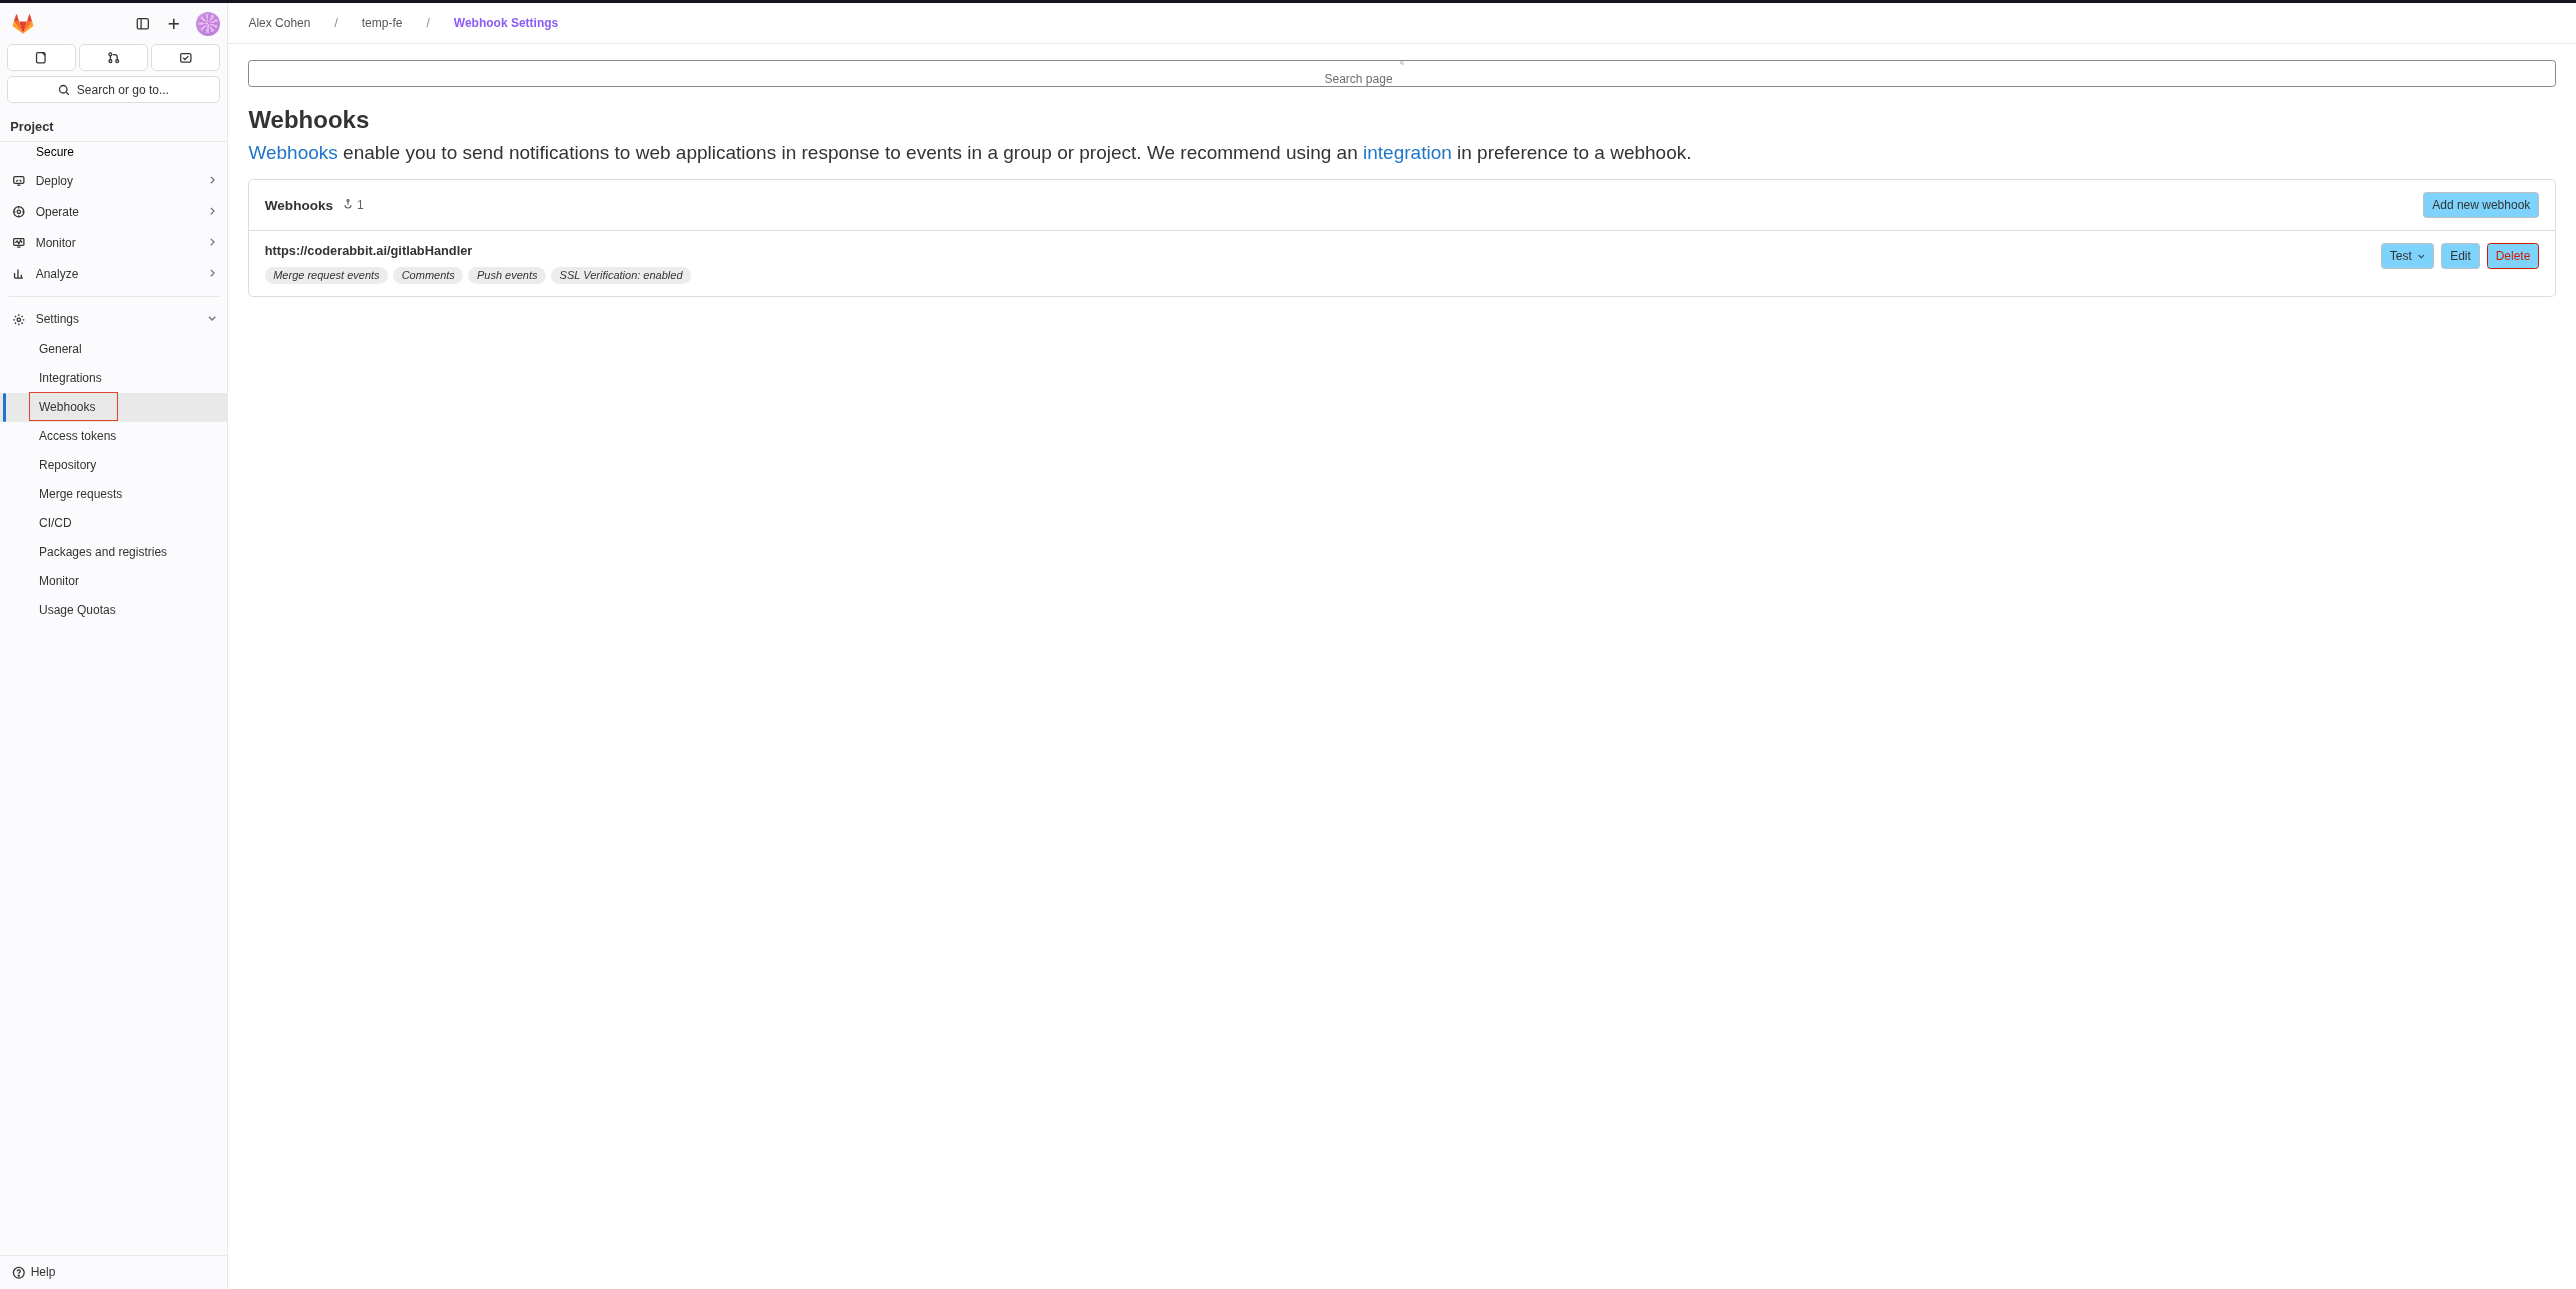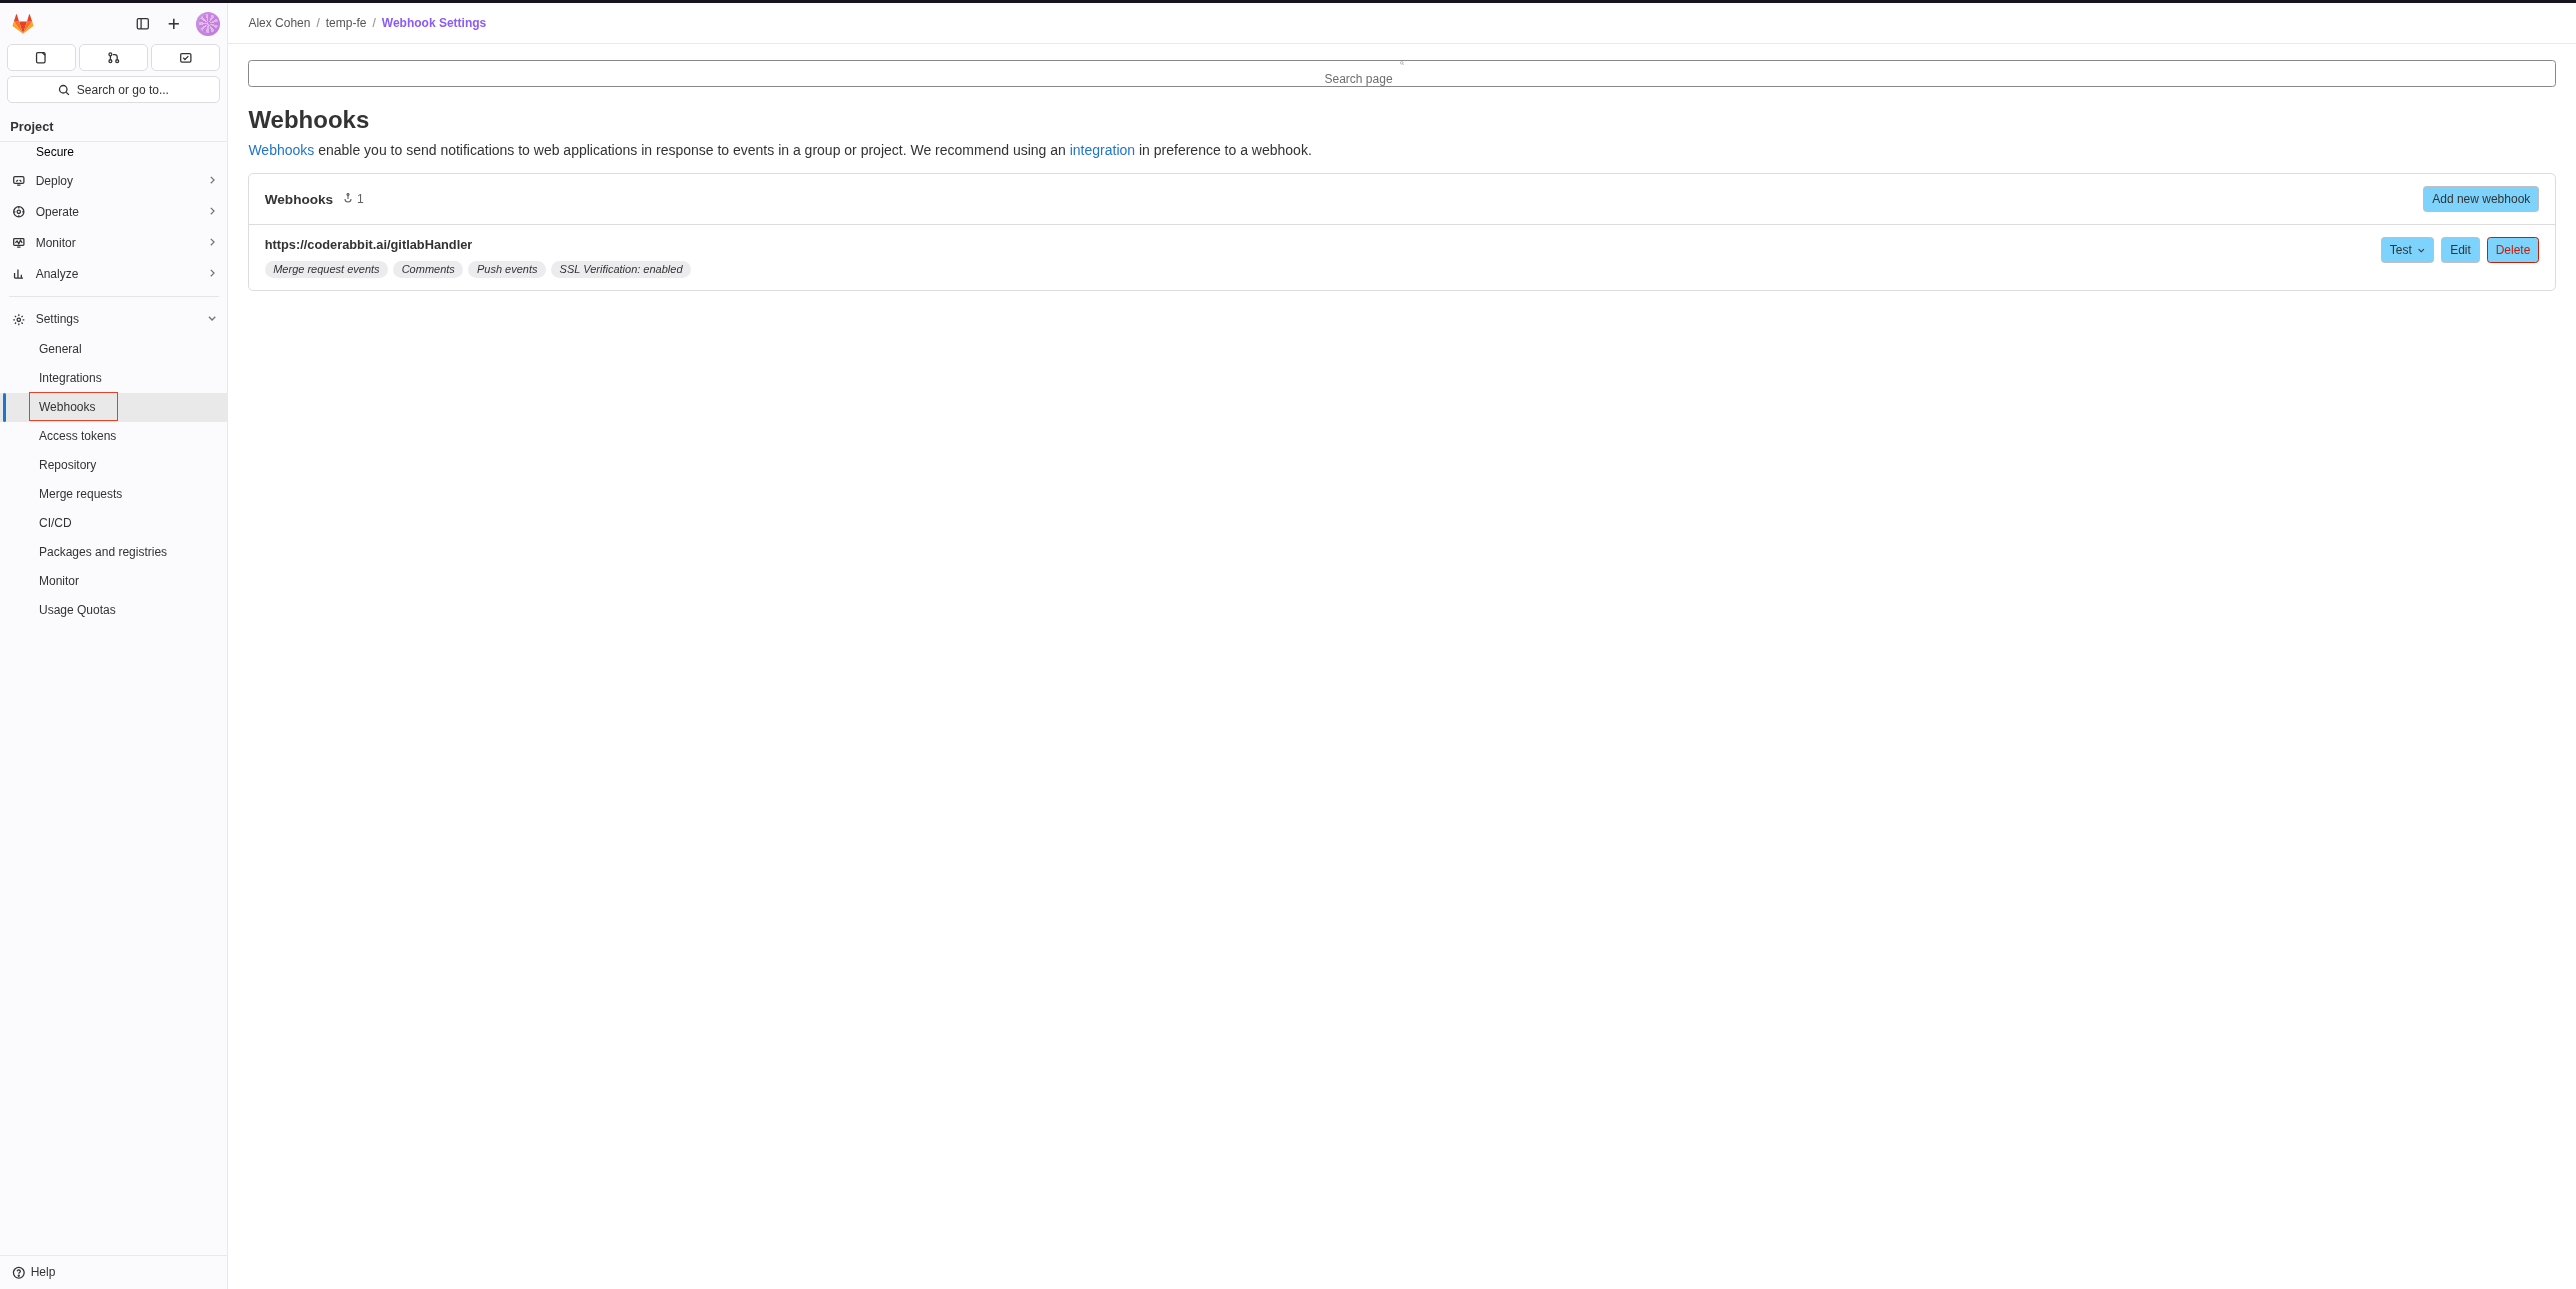--- a/index.html
+++ b/index.html
@@ -33,32 +33,32 @@
     .sub-item { display: flex; align-items: center; height: 29px; padding-left: 39px; cursor: pointer; font-size: 12px; color: #333; }
     .sub-item.active { background: #e9e9e9; }
     .sub-item.active::before { content: ""; position: absolute; left: 0; width: 2.6px; height: 29px; background: #1f75cb; margin-left: 3.4px; border-radius: 1.7px; }
     .sidebar-wrap-active { position: relative; }
     .red-highlight { position: absolute; border: 1.7px solid #e24329; left: 29px; width: 89px; height: 29px; pointer-events: none; top: -0.9px; }
 
     .help-footer { border-top: 0.9px solid #e9e9e9; display: flex; align-items: center; height: 34px; padding: 0 12px; gap: 5.1px; cursor: pointer; font-size: 12px; }
 
     
     .main { flex: 1; display: flex; flex-direction: column; overflow-y: auto; }
-    .breadcrumbs { height: 41px; border-bottom: 0.9px solid #e9e9e9; display: flex; align-items: center; padding: 0 20.4px; gap: 6px; font-size: 12px; }
+    .breadcrumbs { height: 41px; border-bottom: 0.9px solid #e9e9e9; display: flex; align-items: center; padding: 0 20.4px; gap: 24px; font-size: 12px; }
     .breadcrumbs .sep { color: #888; }
     .breadcrumbs .crumb { color: #555; cursor: pointer; }
     .breadcrumbs .crumb.strong { color: #8b5cf6; font-weight: 600; }
 
     .content { padding: 15.3px 20.4px; }
     .page-search { width: 100%; height: 27px; border: 0.9px solid #888; border-radius: 3.4px; display: flex; align-items: center; padding: 0 8.5px; gap: 6.8px; color: #6e6e6e; flex-direction: column; }
     .page-search input { border: none; outline: none; flex: 1; font-size: 12px; color: #333; background: transparent; }
     .page-search input::placeholder { color: #6e6e6e; }
 
     h1.title { font-size: 24px; font-weight: 700; margin: 19px 0 8.5px; }
-    .subtitle { font-size: 14px; color: #333; margin-bottom: 15.3px; }
+    .subtitle { font-size: 19px; color: #333; margin-bottom: 15.3px; }
 
     .card { border: 0.9px solid #dcdcde; border-radius: 5.1px; }
     .card-header { display: flex; align-items: center; padding: 12px 15.3px; border-bottom: 0.9px solid #dcdcde; }
     .card-title { font-size: 13.6px; font-weight: 600; margin-right: 8.5px; }
     .anchor-count { display: inline-flex; align-items: center; gap: 3.4px; color: #626168; font-size: 12px; }
     .card-header-spacer { flex: 1; }
     .btn { display: inline-flex; align-items: center; gap: 5.1px; height: 25.6px; padding: 0 8px; border: 0.9px solid #bfbfc3; border-radius: 3.4px; background: #7dd3fc; font-size: 12px; cursor: pointer; color: #333; }
     .btn.danger { color: #c91c00; border-color: #c91c00; }
 
     .card-body { padding: 12px 15.3px; }

